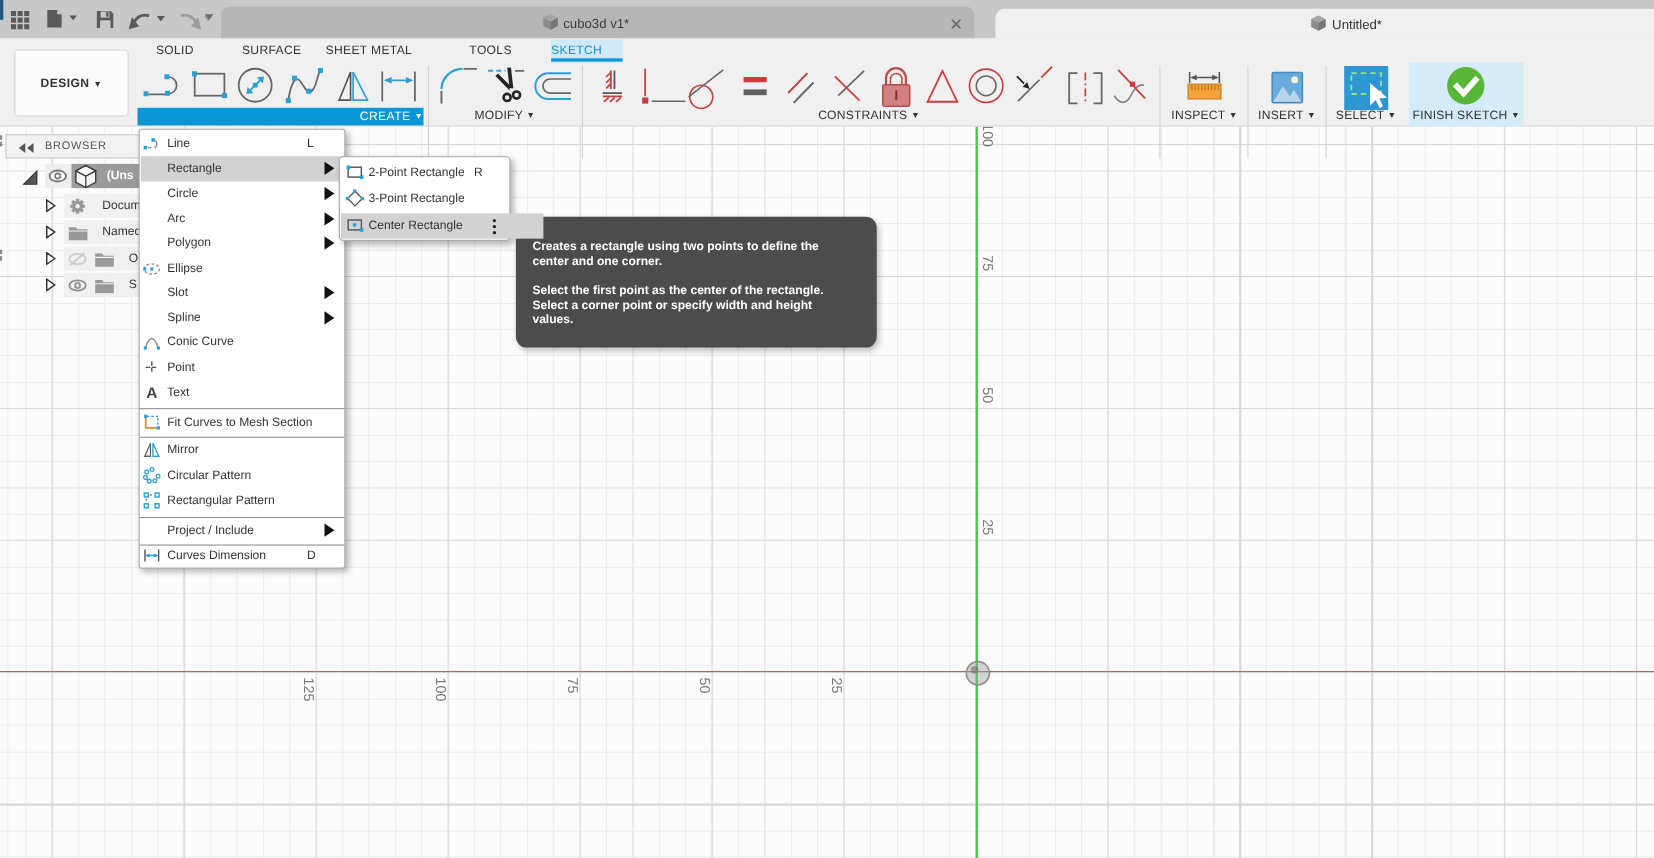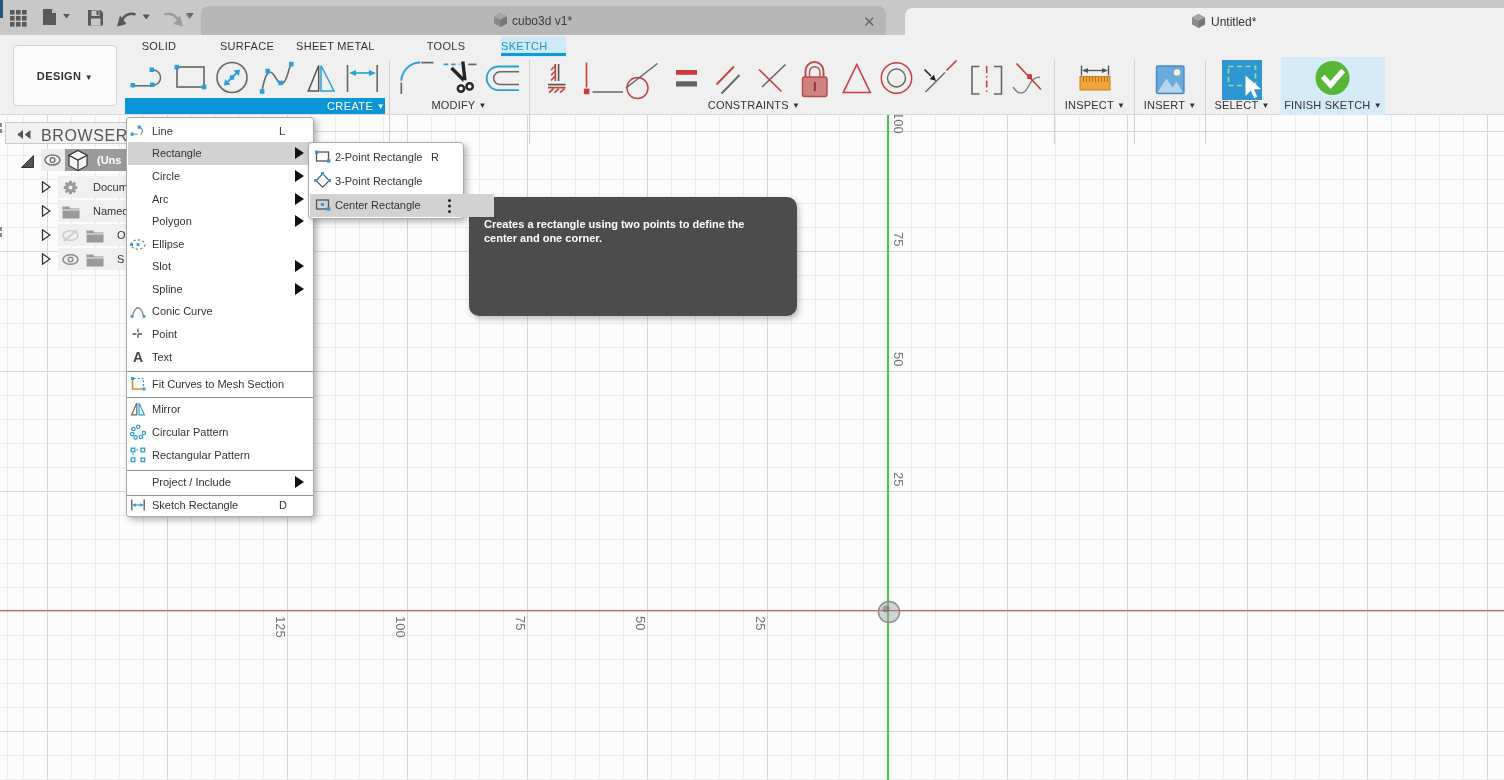--- a/index.html
+++ b/index.html
@@ -23,21 +23,21 @@
  repeating-linear-gradient(to bottom,#d7d7d7 0 1px,transparent 1px 120px),
  repeating-linear-gradient(to right,#ececec 0 1px,transparent 1px 24px),
  repeating-linear-gradient(to bottom,#ececec 0 1px,transparent 1px 24px);
 background-position:47px 0,0 16px,23px 0,0 16px}
 .axlbl{position:absolute;font-size:13px;color:#787878;transform-origin:0 0;transform:rotate(90deg);white-space:nowrap}
 #redline{position:absolute;left:0;top:495px;width:1504px;height:1.2px;background:#c85a5a}
 #greenline{position:absolute;left:886.5px;top:0;width:2px;height:665px;background:#43ca43}
 .brow{position:absolute;background:#f0f0f0}
 .btxt{position:absolute;font-size:11px;color:#333;white-space:nowrap}
 #bhead{position:absolute;left:5px;top:122px;width:195px;height:22px;background:#f2f2f2;border:1px solid #c9c9c9}
-#bhead span{position:absolute;left:35px;top:4px;font-size:16px;color:#555;letter-spacing:.6px}
+#bhead span{position:absolute;left:35px;top:4px;font-size:10px;color:#555;letter-spacing:.6px}
 #menu{position:absolute;left:126px;top:117px;width:188px;height:400px;background:#fff;border:1px solid #aaa;border-radius:3px;box-shadow:3px 3px 6px rgba(0,0,0,.28)}
 .mrow{position:absolute;left:1px;width:186px;height:22.5px}
 .mrow.hl{background:#d2d2d2}
 .mlbl{position:absolute;left:24px;top:5px;font-size:11px;color:#333;white-space:nowrap}
 .msc{position:absolute;left:151px;top:5px;font-size:11px;color:#333}
 .marr{position:absolute;left:167px;top:5.2px;width:0;height:0;border-left:9.5px solid #111;border-top:6.2px solid transparent;border-bottom:6.2px solid transparent}
 .micon{position:absolute;left:2px;top:3px}
 .msep{position:absolute;left:0px;width:186px;height:1px;background:#909090}
 #submenu{position:absolute;left:308px;top:142px;width:156px;height:77px;background:#fff;border:1px solid #aaa;border-radius:4px;box-shadow:3px 3px 6px rgba(0,0,0,.28)}
 .srow{position:absolute;left:1px;width:184px;height:23.5px}
@@ -210,21 +210,21 @@
 <circle cx="1177" cy="72.5" r="3.2" fill="#f6f2ce"></circle>
 <rect x="1222" y="60" width="40" height="40" fill="#2e96d3"></rect>
 <rect x="1228.5" y="66.5" width="27" height="19" stroke="#90e092" stroke-width="1.7" stroke-dasharray="5 3.5"></rect>
 <path d="M1245.5 75.5 l0 20.5 5.2 -5.2 3.4 7.4 3.2 -1.5 -3.3 -7.2 7 -0.6 z" fill="#fff"></path>
 <circle cx="1332.5" cy="78" r="17" fill="#58b637"></circle>
 <path d="M1324.5 78.5 L1330.5 85 L1341.5 72.5" stroke="#fff" stroke-width="5.2" stroke-linecap="square"></path>
 </g>
     </svg>
 <div id="createbar">CREATE <span class="car">▼</span></div>
 <div class="glabel" style="left:369px;width:180px">MODIFY <span class="car">▼</span></div>
-<div class="glabel" style="left:664px;width:180px">CONSTRAINTS <span class="car">▼</span></div>
+<div class="glabel" style="left:700px;width:180px">CONSTRAINTS <span class="car">▼</span></div>
 <div class="glabel" style="left:1005px;width:180px">INSPECT <span class="car">▼</span></div>
 <div class="glabel" style="left:1080px;width:180px">INSERT <span class="car">▼</span></div>
 <div class="glabel" style="left:1152px;width:180px">SELECT <span class="car">▼</span></div>
 <div class="glabel" style="left:1243px;width:180px">FINISH SKETCH <span class="car">▼</span></div>
 </div>
 <div id="bhead">
     <svg class="abs" style="left:10px;top:7px" width="17" height="9">
       <path d="M7 0 L7 9 L1.2 4.5 Z M14.5 0 L14.5 9 L8.7 4.5 Z" fill="#555"></path>
     </svg>
     <span>BROWSER</span>
@@ -293,20 +293,21 @@
 <svg class="abs" style="left:62px;top:253px" width="17" height="13">
     <ellipse cx="8.5" cy="6.5" rx="7.5" ry="4.7" fill="none" stroke="#8d8d8d" stroke-width="1.6"></ellipse>
     <circle cx="8.5" cy="6.5" r="2.3" fill="none" stroke="#8d8d8d" stroke-width="1.5"></circle>
   </svg>
 <svg class="abs" style="left:86px;top:252px" width="18" height="15">
     <path d="M0.5 2.5 h6.5 l1.5 2 h9 v10 h-17 z" fill="#999"></path>
     <path d="M0.5 6 h17" stroke="#f0f0f0" stroke-width="1"></path>
   </svg>
 <div id="tooltip">
     <p>Creates a rectangle using two points to define the center and one corner.</p>
+    <p>Select the first point as the center of the rectangle. Select a corner point or specify width and height values.</p>
   </div>
 <div id="menu">
 <div class="mrow hl" style="top:24.3px"></div>
 <div class="mrow" style="top:1.8px">
 <span class="micon"><svg width="16" height="16">
           <path d="M4.5 11.2 H9" stroke="#888" stroke-width="1.2" stroke-dasharray="3 1.6"></path>
           <path d="M10 4.2 A4 4 0 0 1 10.5 11.4" stroke="#888" stroke-width="1.2" fill="none"></path>
           <rect x="0.6" y="9.6" width="3.2" height="3.2" fill="#2a9fd8"></rect>
           <rect x="7.6" y="2.6" width="3.2" height="3.2" fill="#2a9fd8"></rect>
         </svg></span>
@@ -409,21 +410,21 @@
 <div class="mrow" style="top:352.8px">
 <span class="mlbl">Project / Include</span>
 <span class="marr"></span>
 </div>
 <div class="mrow" style="top:376.2px">
 <span class="micon"><svg width="16" height="16">
           <path d="M1.8 2.5 V13.5 M14.2 2.5 V13.5" stroke="#555" stroke-width="1.3"></path>
           <path d="M3.5 8 H12.5" stroke="#2a9fd8" stroke-width="1.3"></path>
           <path d="M2 8 l4 -1.8 v3.6 z M14 8 l-4 -1.8 v3.6 z" fill="#2a9fd8"></path>
         </svg></span>
-<span class="mlbl">Sketch Rectangle</span>
+<span class="mlbl">Curves Dimension</span>
 <span class="msc">D</span>
 </div>
 <div class="msep" style="top:253px"></div>
 <div class="msep" style="top:278.5px"></div>
 <div class="msep" style="top:351.5px"></div>
 <div class="msep" style="top:376.5px"></div>
 </div>
 <div id="submenu">
 <div class="srow" style="top:3px">
       <span class="micon" style="left:4px;top:2px"><svg width="18" height="17">

